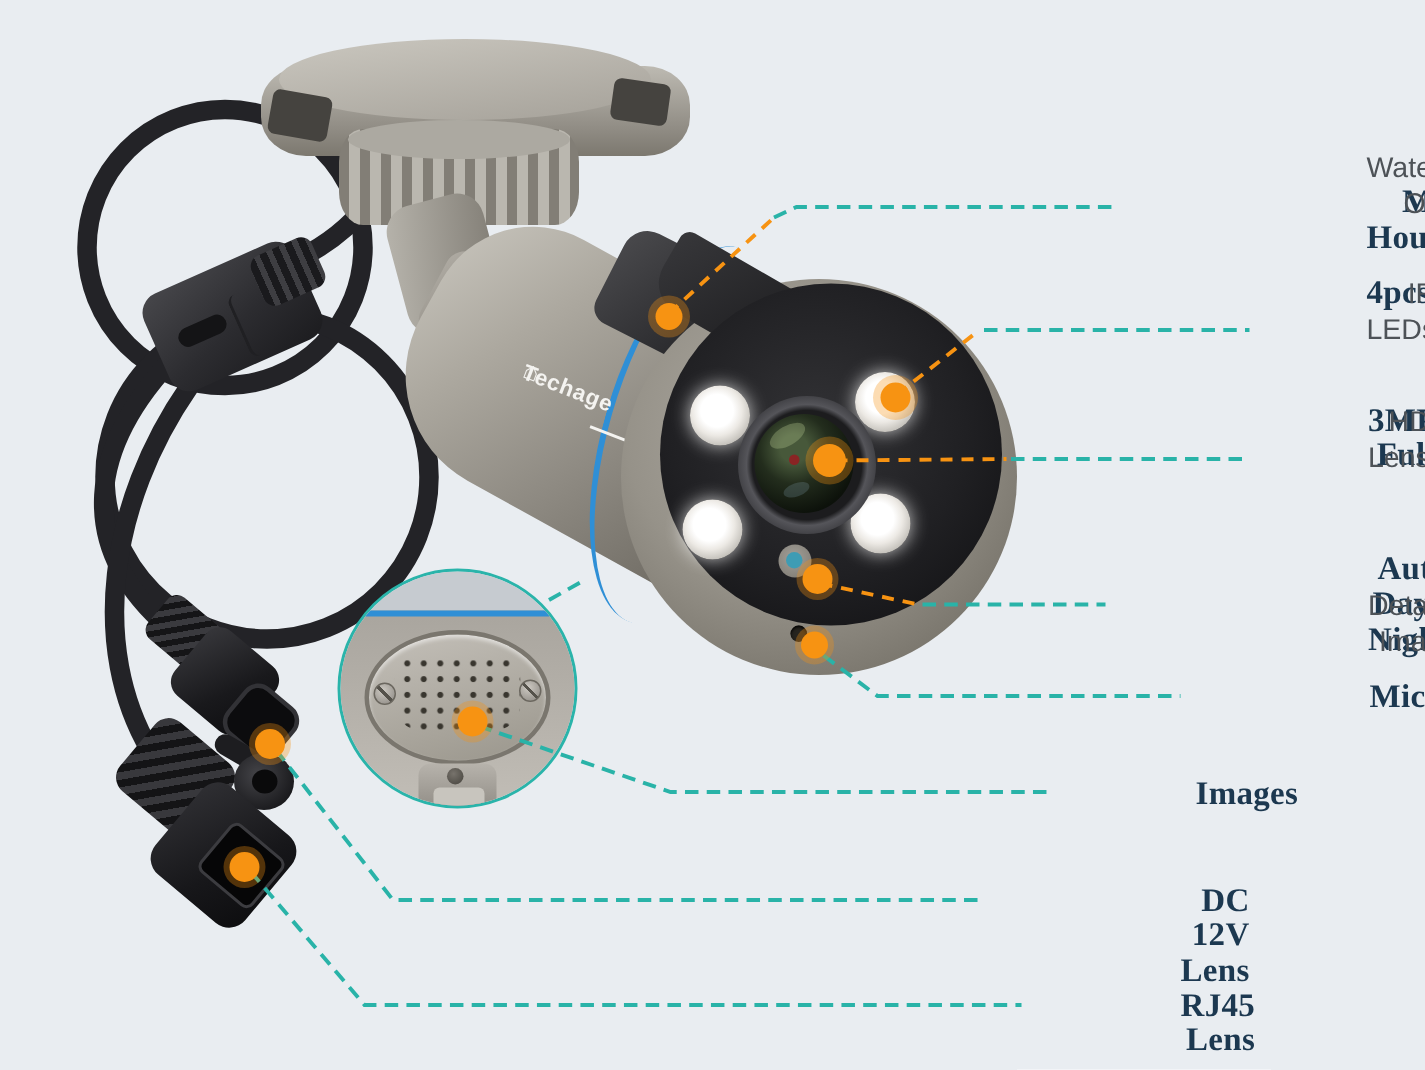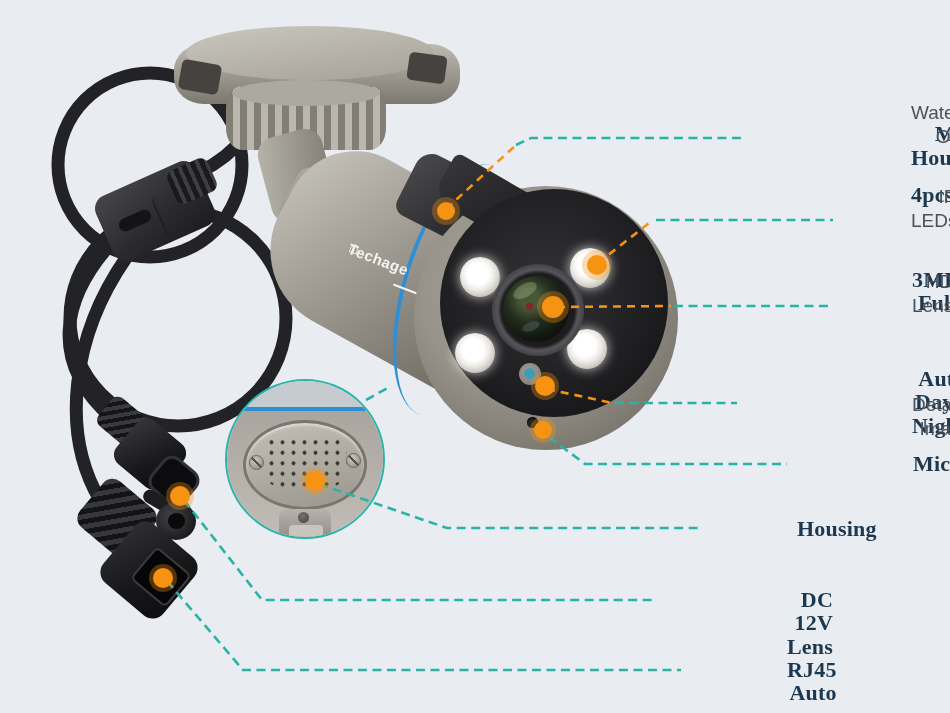--- a/index.html
+++ b/index.html
@@ -286,22 +286,22 @@
     <span class="c-sub">HD Lens</span>
   </div>
   <div id="callout-auto" class="callout">
     <span class="c-title">Auto Day / Night</span>
     <span class="c-sub">For Detailed Images</span>
   </div>
   <div id="callout-mic" class="callout">
     <span class="c-title">Microphone</span>
   </div>
   <div id="callout-speaker" class="callout">
-    <span class="c-title">Housing</span>
+    <span class="c-title">Images</span>
   </div>
   <div id="callout-dc" class="callout">
     <span class="c-title">DC 12V Lens</span>
   </div>
   <div id="callout-rj45" class="callout">
-    <span class="c-title">RJ45 Auto</span>
+    <span class="c-title">RJ45 Lens</span>
   </div>
 
 </div>
 
 </body></html>

